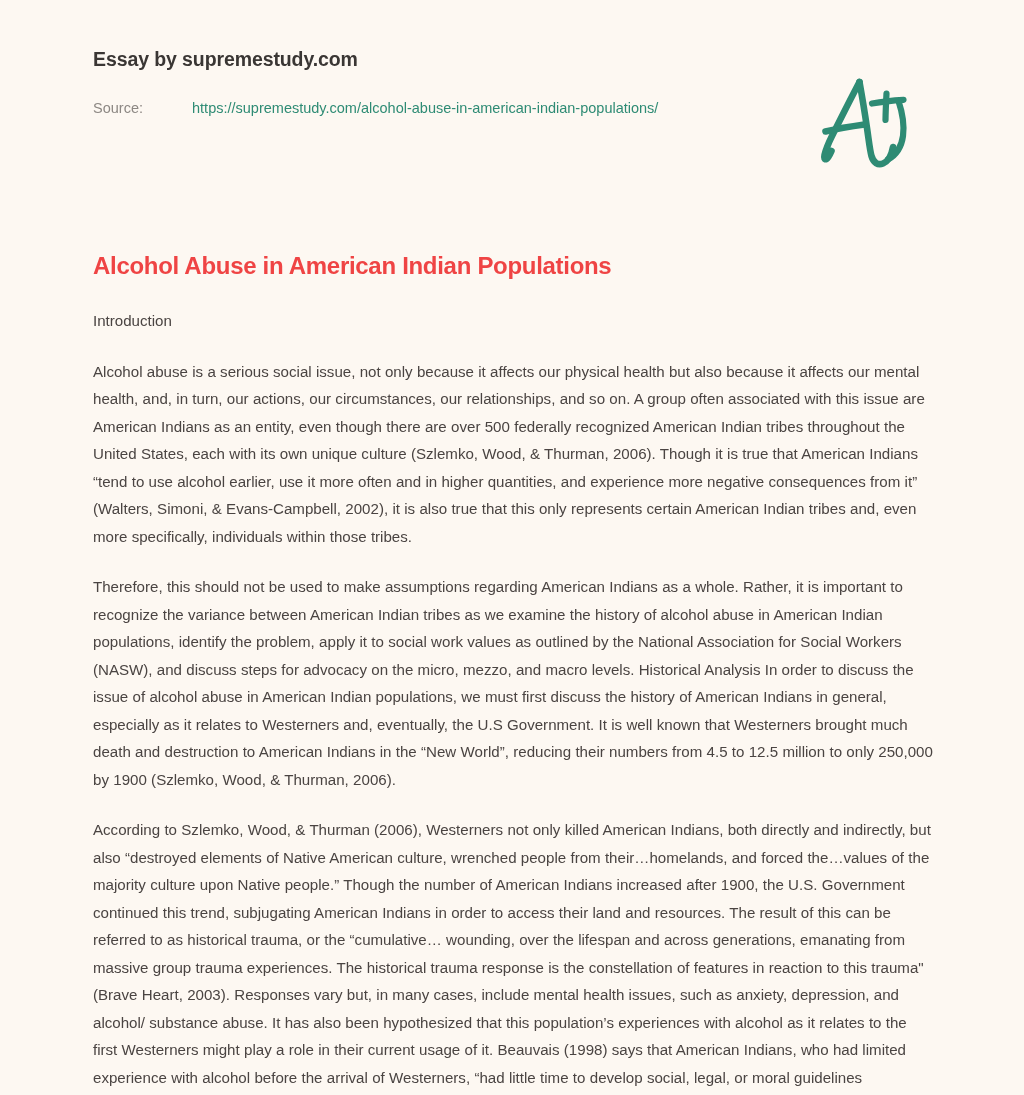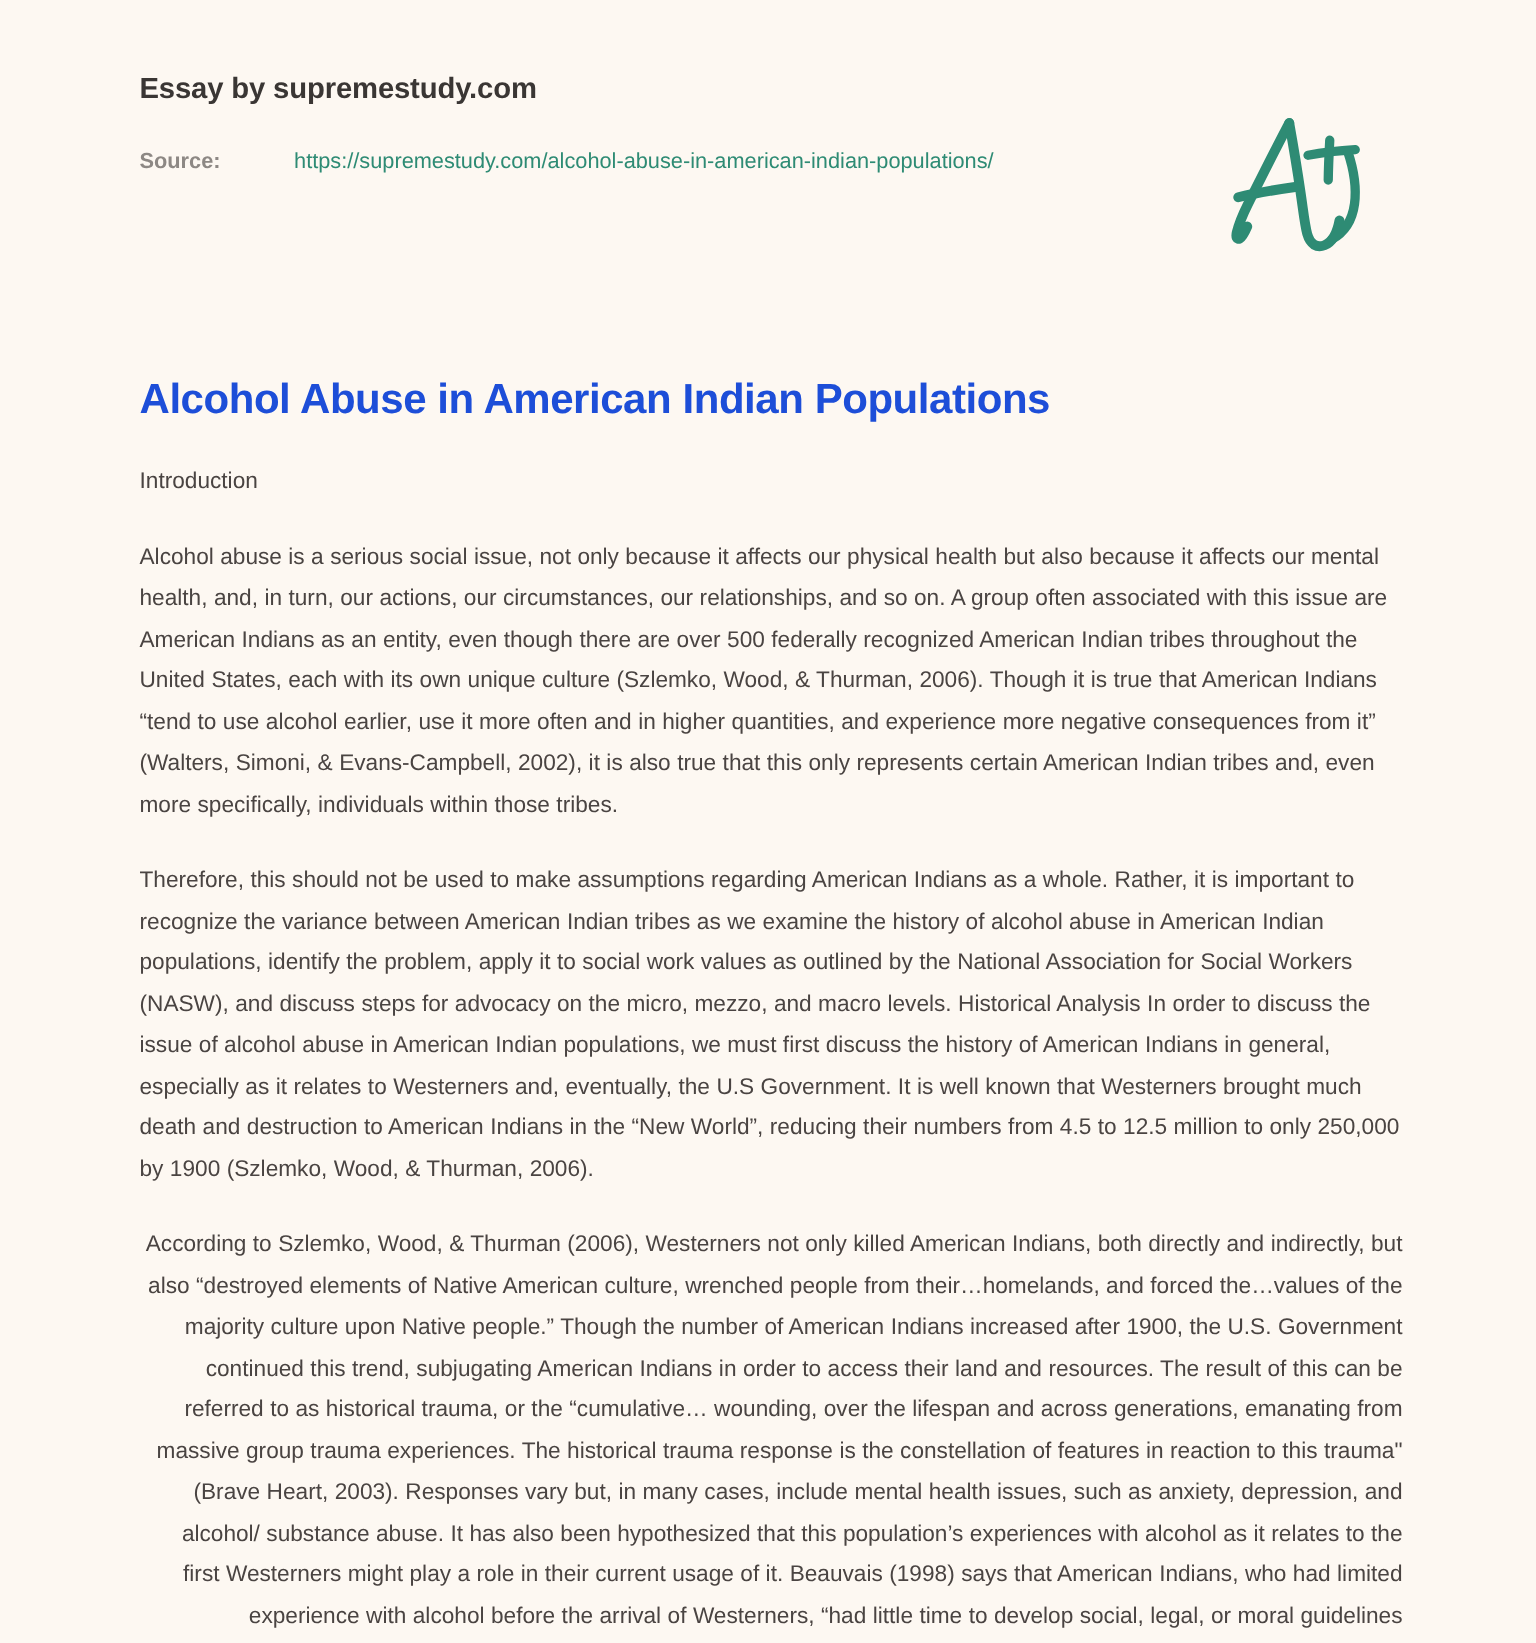--- a/index.html
+++ b/index.html
@@ -44,21 +44,20 @@
   .source-line {
     margin-top: 24px;
     font-size: 14.5px;
     line-height: 22px;
     color: #8d8884;
     white-space: nowrap;
   }
 
   .source-label {
     color: #8d8884;
-    font-weight: bold;
   }
 
   .source-url {
     color: #2e8b74;
     text-decoration: none;
     margin-left: 45px;
   }
 
   
   .logo {
@@ -74,25 +73,25 @@
     height: 104px;
   }
 
   
   .doc-title {
     position: absolute;
     left: 93px;
     top: 247px;
     width: 860px;
     margin: 0;
-    font-size: 28px;
+    font-size: 24px;
     font-weight: bold;
     line-height: 38px;
     letter-spacing: -0.3px;
-    color: #1d4ed8;
+    color: #ef4444;
   }
 
   
   .body-copy {
     position: absolute;
     left: 93px;
     top: 307px;
     width: 842px;
   }
 
@@ -100,21 +99,20 @@
     margin: 0 0 23px 0;
     font-size: 15.1px;
     line-height: 27.5px;
     color: #4a4442;
     text-align: left;
     word-spacing: 0.1px;
   }
 
   .body-copy p:last-child {
     margin-bottom: 0;
-    text-align: right;
   }
 </style>
 </head>
 <body>
 
 <div class="page">
 
   <div class="header">
     <div class="brand-line">Essay by supremestudy.com</div>
 

